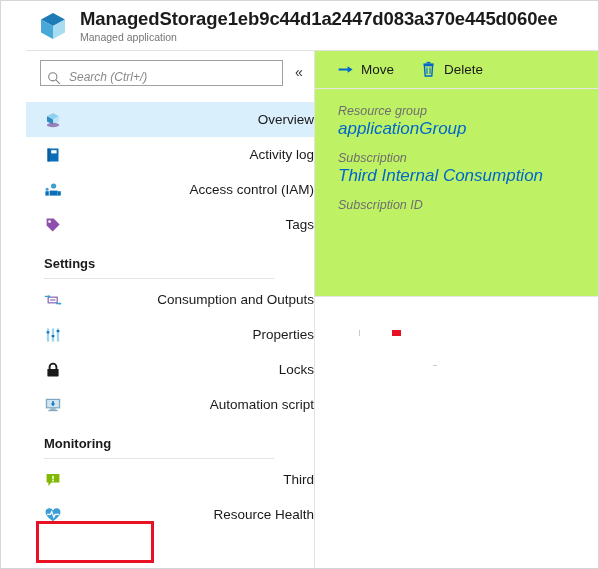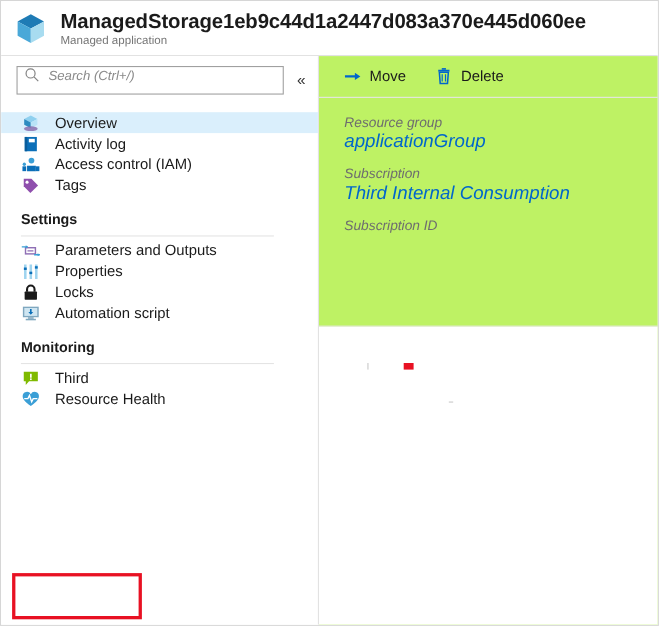--- a/index.html
+++ b/index.html
@@ -12,20 +12,21 @@
     font-family: "Liberation Sans", sans-serif;
     color: #1a1a1a;
     overflow: hidden;
     position: relative;
     border: 1px solid #d6d6d6;
   }
   #app {
     width: 597px; height: 567px;
     display: flex; flex-direction: column;
     position: relative;
+    padding-left: 25px;
   }
 
   
   .header {
     height: 50px;
     flex: 0 0 50px;
     display: flex;
     align-items: center;
     padding-left: 10px;
     border-bottom: 1px solid #e2e2e2;
@@ -74,21 +75,21 @@
     align-items: flex-start;
     padding: 0 4px 0 14px;
     height: 34px;
   }
   .search-box {
     flex: 1 1 auto;
     height: 26px;
     border: 1px solid #a0a0a0;
     background: #fff;
     display: flex;
-    align-items: flex-start;
+    align-items: flex-end;
     padding: 0 6px;
     max-width: 244px;
   }
   .search-icon { width: 14px; height: 14px; flex: 0 0 14px; margin-right: 6px; opacity: .75; }
   .search-input {
     border: 0; outline: 0;
     font-family: "Liberation Sans", sans-serif;
     font-size: 12px;
     font-style: italic;
     color: #767676;
@@ -103,24 +104,25 @@
     cursor: pointer;
     color: #333;
     font-size: 14px;
     line-height: 1;
   }
 
   .nav { margin-top: 8px; }
   .nav-item {
     display: flex;
     align-items: center;
-    height: 19px;
+    height: 35px;
     padding-left: 18px;
     cursor: pointer;
     position: relative;
+    justify-content: space-between;
   }
   .nav-item.selected { background: #daeffc; }
   .nav-ico {
     width: 18px; height: 18px;
     flex: 0 0 18px;
     margin-right: 13px;
     display: flex; align-items: center; justify-content: center;
   }
   .nav-label {
     font-size: 13.5px;
@@ -313,21 +315,21 @@
           <span class="nav-ico">
             <svg viewBox="0 0 18 18" width="18" height="18">
               <rect x="4.2" y="6.2" width="9" height="5.6" fill="none" stroke="#8f6fb5" stroke-width="1.3"></rect>
               <line x1="0.8" y1="5.4" x2="6" y2="5.4" stroke="#3b9fd6" stroke-width="1.3"></line>
               <polygon points="6.6,5.4 4.4,4.0 4.4,6.8" fill="#3b9fd6"></polygon>
               <line x1="12" y1="12.6" x2="17.2" y2="12.6" stroke="#3b9fd6" stroke-width="1.3"></line>
               <polygon points="17.4,12.6 15.2,11.2 15.2,14.0" fill="#3b9fd6"></polygon>
               <line x1="6" y1="9" x2="11.4" y2="9" stroke="#8f6fb5" stroke-width="1.2"></line>
             </svg>
           </span>
-          <span class="nav-label">Parameters and Outputs</span>
+          <span class="nav-label">Consumption and Outputs</span>
         </div>
 
         <div class="nav-item">
           <span class="nav-ico">
             <svg viewBox="0 0 18 18" width="18" height="18">
               <line x1="4" y1="2.4" x2="4" y2="15.6" stroke="#9fd4ef" stroke-width="2.3"></line>
               <line x1="9" y1="2.4" x2="9" y2="15.6" stroke="#9fd4ef" stroke-width="2.3"></line>
               <line x1="14" y1="2.4" x2="14" y2="15.6" stroke="#9fd4ef" stroke-width="2.3"></line>
               <rect x="2.7" y="5.2" width="2.6" height="2.2" fill="#0b6fb8"></rect>
               <rect x="7.7" y="9.0" width="2.6" height="2.2" fill="#0b6fb8"></rect>

